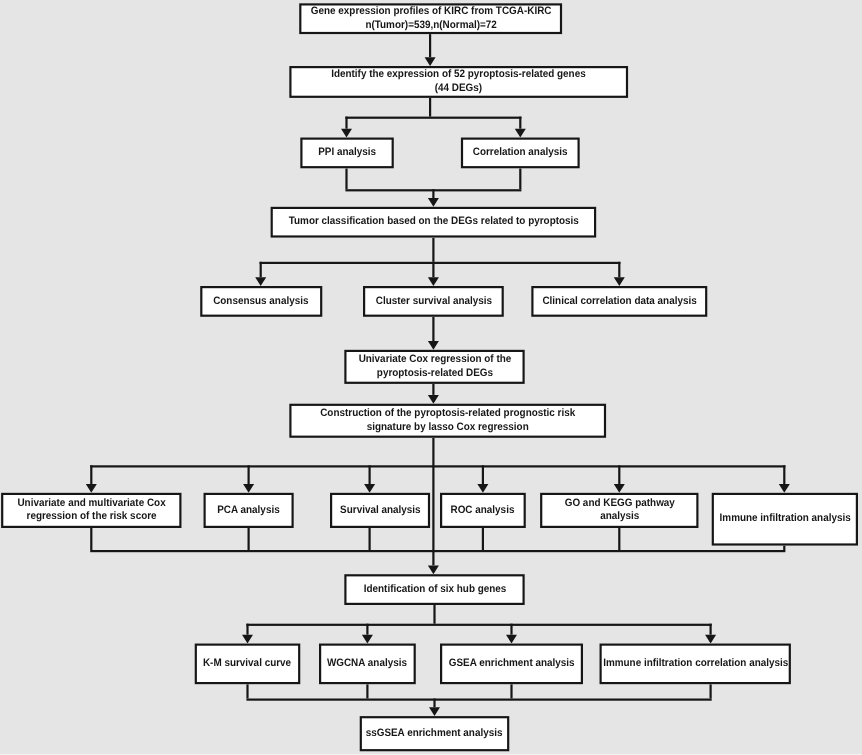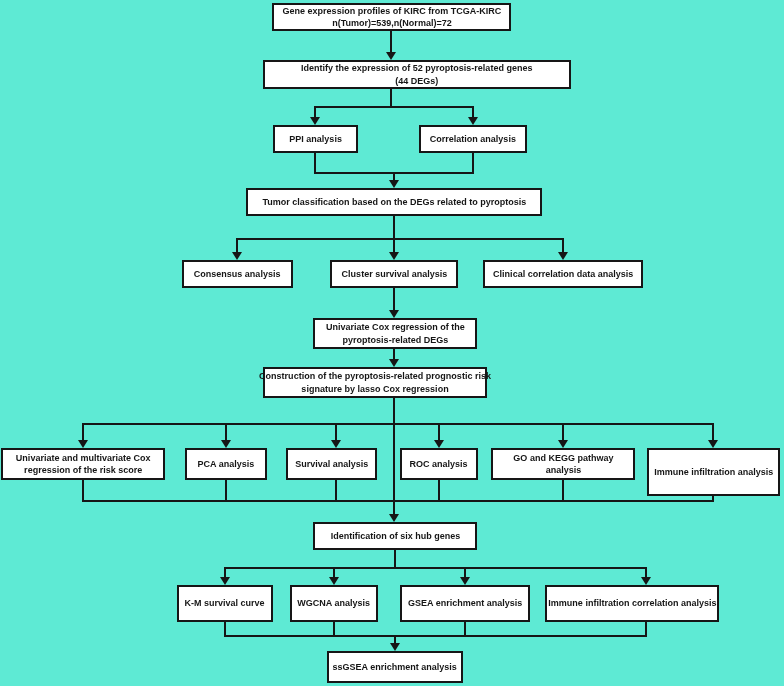--- a/index.html
+++ b/index.html
@@ -1,19 +1,19 @@
 <!DOCTYPE html>
 <html><head>
 <meta charset="utf-8">
 <style>
   html,body{margin:0;padding:0;background:#ffffff;}
   #canvas{
     position:relative;
     width:784px;height:686px;
-    background:#5eead4;
+    background:#e5e5e5;
     font-family:"Liberation Sans","DejaVu Sans",sans-serif;
     overflow:hidden;
   }
   .node{
     position:absolute;
     box-sizing:border-box;
     border:2px solid #161616;
     background:#ffffff;
     display:flex;
     align-items:center;
@@ -77,35 +77,35 @@
 
   <div class="node" style="left:483px;top:260px;width:160px;height:28px;">
       <span class="lbl">Clinical correlation data analysis</span>
     </div>
 
   <div class="node" style="left:313px;top:318px;width:164px;height:31px;">
       <span class="lbl">Univariate Cox regression of the
 pyroptosis-related DEGs</span>
     </div>
 
-  <div class="node" style="left:263px;top:367px;width:224px;height:31px;">
+  <div class="node" style="left:263px;top:367px;width:288px;height:31px;">
       <span class="lbl">Construction of the pyroptosis-related prognostic risk
 signature by lasso Cox regression</span>
     </div>
 
   <div class="node" style="left:1px;top:448px;width:164px;height:32px;">
       <span class="lbl">Univariate and multivariate Cox
 regression of the risk score</span>
     </div>
 
   <div class="node" style="left:185px;top:448px;width:82px;height:32px;">
       <span class="lbl">PCA analysis</span>
     </div>
 
-  <div class="node" style="left:286px;top:448px;width:91px;height:32px;">
+  <div class="node" style="left:300px;top:448px;width:91px;height:32px;">
       <span class="lbl">Survival analysis</span>
     </div>
 
   <div class="node" style="left:400px;top:448px;width:78px;height:32px;">
       <span class="lbl">ROC analysis</span>
     </div>
 
   <div class="node" style="left:491px;top:448px;width:144px;height:32px;">
       <span class="lbl">GO and KEGG pathway
 analysis</span>

